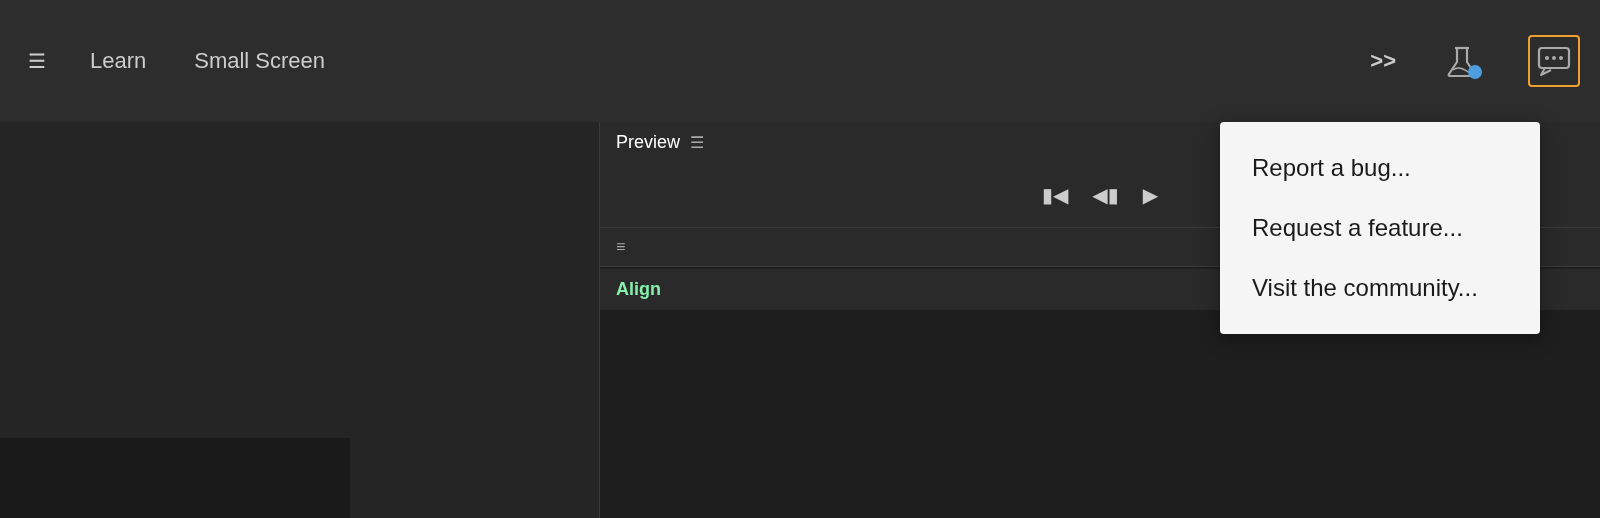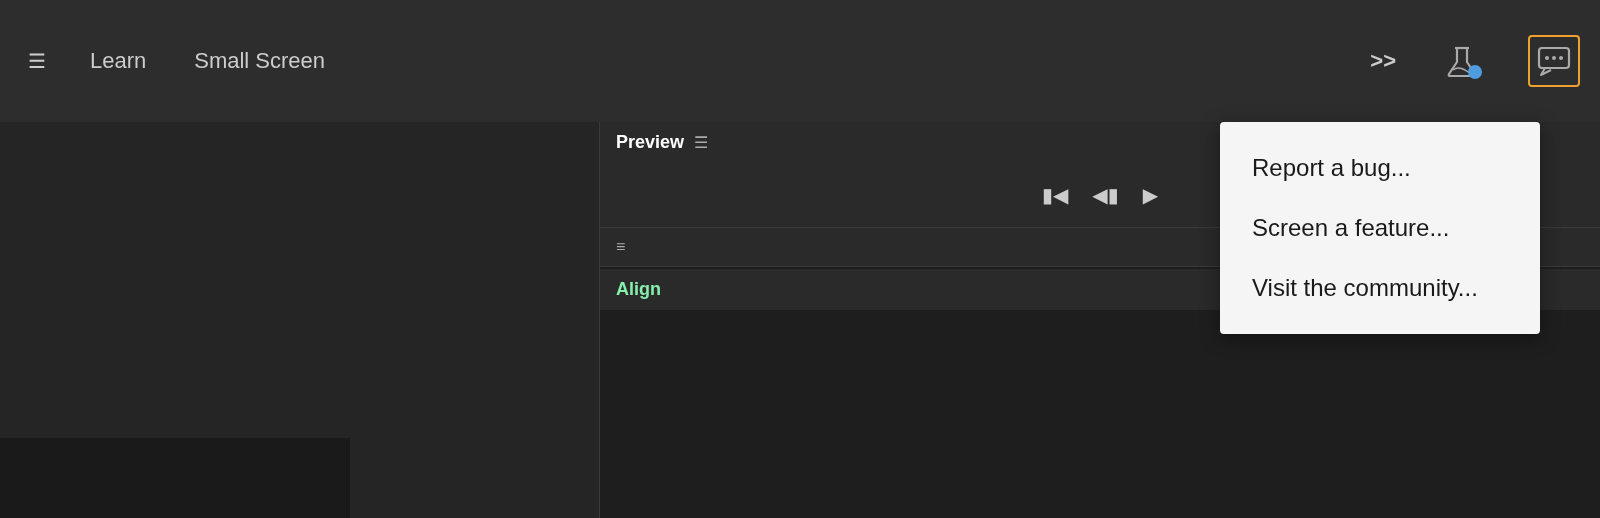--- a/index.html
+++ b/index.html
@@ -131,21 +131,21 @@
     .section-header {
       display: flex;
       align-items: center;
       padding: 10px 16px;
       gap: 10px;
     }
 
     .section-title {
       color: #ffffff;
       font-size: 18px;
-      font-weight: 700;
+      font-weight: 400;
     }
 
     .section-menu-icon {
       color: #aaaaaa;
       font-size: 16px;
       cursor: pointer;
     }
 
     .preview-controls {
       display: flex;
@@ -305,18 +305,18 @@
 
   </div>
 
 </div>
 
 <div class="dropdown-menu">
   <div class="dropdown-item">
     <span>Report a bug...</span>
   </div>
   <div class="dropdown-item">
-    <span>Screen a feature...</span>
+    <span>Request a feature...</span>
   </div>
   <div class="dropdown-item">
     <span>Visit the community...</span>
   </div>
 </div>
 
 </body></html>

